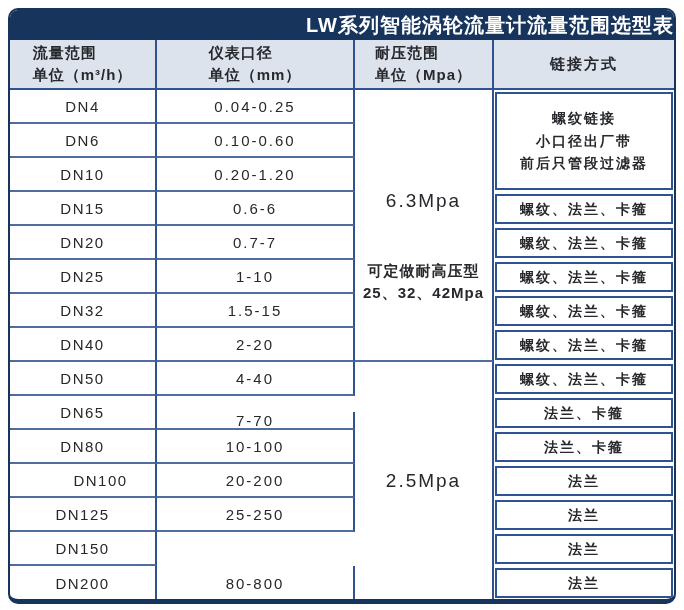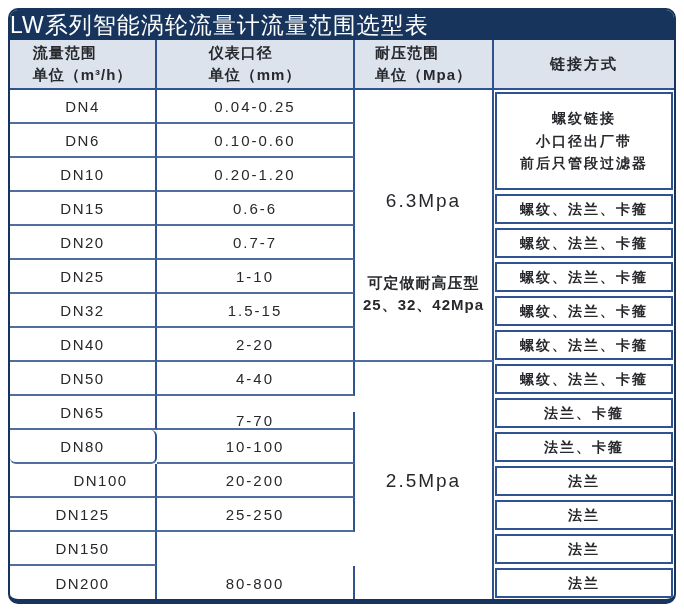--- a/index.html
+++ b/index.html
@@ -11,22 +11,22 @@
   .flow-table{
     position:absolute;left:8px;top:8px;width:668px;height:596px;
     box-sizing:border-box;background:#ffffff;
     border:2px solid var(--navy,#16345c);
     border-bottom-width:5px;
     border-radius:10px;overflow:hidden;
   }
   .title-bar{
     height:30px;background:var(--navy,#16345c);
     color:var(--title-text,#ffffff);
-    display:flex;align-items:center;justify-content:flex-start;
-    font-weight:normal;font-size:23px;letter-spacing:1px;
+    display:flex;align-items:center;justify-content:flex-end;
+    font-weight:bold;font-size:20px;letter-spacing:1px;
   }
   .header-row{
     height:50px;background:var(--header-bg,#dde3ed);
     display:grid;grid-template-columns:147px 198px 139px 1fr;
     border-bottom:2px solid var(--line,#2e5390);
     box-sizing:border-box;
   }
   .header-cell{
     display:flex;align-items:center;justify-content:center;
     border-right:2px solid var(--line,#2e5390);
@@ -41,21 +41,21 @@
   }
   .cell{display:flex;align-items:center;justify-content:center;color:var(--text,#26282c);}
   .c1{grid-column:1;border-right:2px solid var(--line,#2e5390);
       border-bottom:2px solid var(--row-line,#4f6d9d);
       font-size:15px;letter-spacing:1.5px;}
   .c2{grid-column:2;border-right:2px solid var(--line,#2e5390);
       border-bottom:2px solid var(--row-line,#4f6d9d);
       font-size:15px;letter-spacing:2px;}
   .c1.last,.c2.last{border-bottom:none;}
   .c3{grid-column:3;border-right:2px solid var(--line,#2e5390);
-      flex-direction:column;box-sizing:border-box;gap:12px;}
+      flex-direction:column;box-sizing:border-box;}
   .c3.group-end{border-bottom:2px solid var(--row-line,#4f6d9d);}
   .c3.top-offset{justify-content:flex-start;padding-top:100px;}
   .c3.centered{justify-content:center;}
   .p-main{font-size:19px;letter-spacing:2px;}
   .p-notes{font-weight:bold;font-size:15px;text-align:center;
            line-height:1.45;letter-spacing:1px;margin-top:48px;}
   .c4{grid-column:4;margin:2px 1px;border:2px solid var(--line,#2e5390);
       display:flex;align-items:center;justify-content:center;
       text-align:center;font-weight:bold;font-size:14px;
       letter-spacing:2px;line-height:1.6;color:var(--text,#26282c);}
@@ -106,21 +106,21 @@
       <div class="cell c1" style="grid-row: 6;">DN25</div>
       <div class="cell c2" style="grid-row: 6;">1-10</div>
       <div class="cell c1" style="grid-row: 7;">DN32</div>
       <div class="cell c2" style="grid-row: 7;">1.5-15</div>
       <div class="cell c1" style="grid-row: 8;">DN40</div>
       <div class="cell c2" style="grid-row: 8;">2-20</div>
       <div class="cell c1" style="grid-row: 9;">DN50</div>
       <div class="cell c2" style="grid-row: 9;">4-40</div>
       <div class="cell c1" style="grid-row: 10;">DN65</div>
       <div class="cell c2" style="grid-row: 10; margin-top: 16px;">7-70</div>
-      <div class="cell c1" style="grid-row: 11; border-radius: 6px;">DN80</div>
+      <div class="cell c1" style="grid-row: 11;">DN80</div>
       <div class="cell c2" style="grid-row: 11;">10-100</div>
       <div class="cell c1" style="grid-row: 12; padding-left: 36px;">DN100</div>
       <div class="cell c2" style="grid-row: 12;">20-200</div>
       <div class="cell c1" style="grid-row: 13;">DN125</div>
       <div class="cell c2" style="grid-row: 13;">25-250</div>
       <div class="cell c1" style="grid-row: 14;">DN150</div>
       <div class="cell c1 last" style="grid-row: 15;">DN200</div>
       <div class="cell c2 last" style="grid-row: 15;">80-800</div>
       <div class="cell c3 top-offset group-end" style="grid-row: 1 / span 8;">
         <div class="p-main">6.3Mpa</div>

